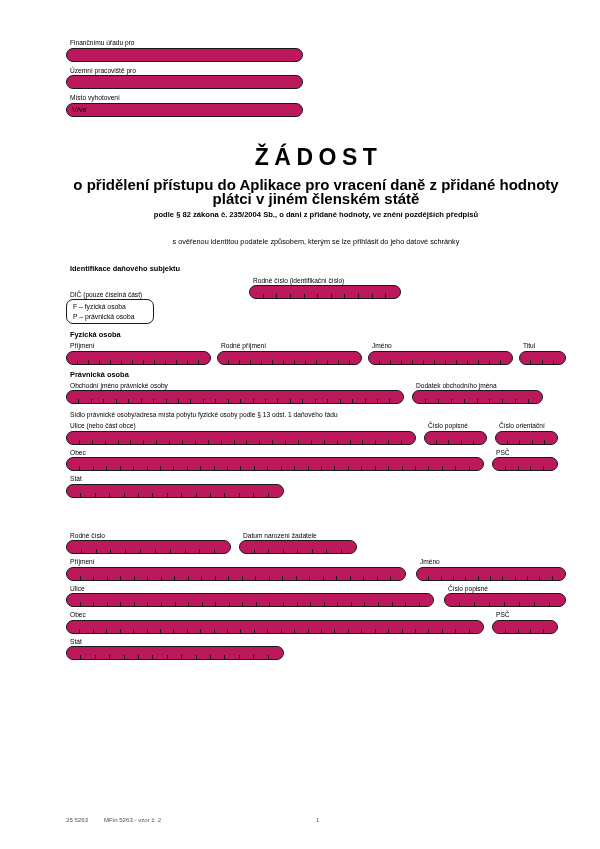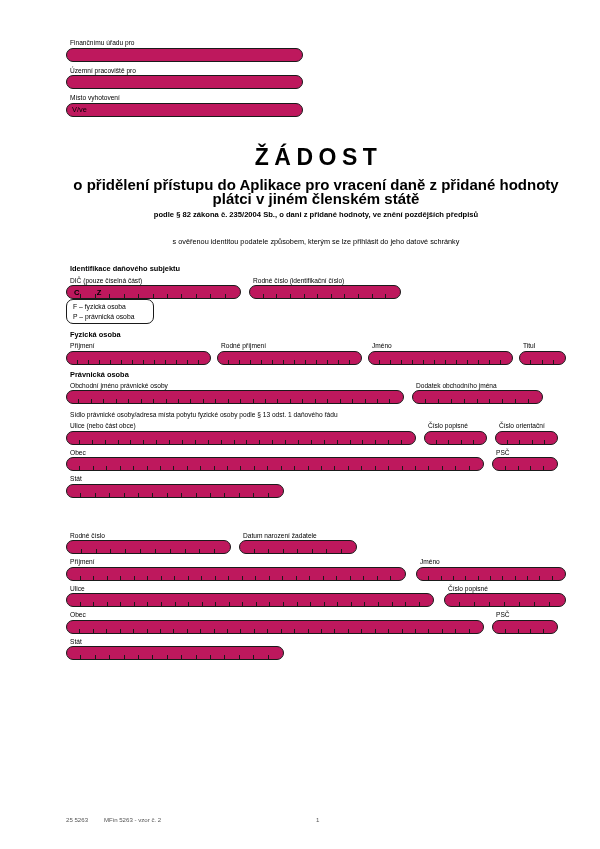--- a/index.html
+++ b/index.html
@@ -208,37 +208,20 @@
       <div class="title-sub2">podle § 82 zákona č. 235/2004 Sb., o dani z přidané hodnoty, ve znění pozdějších předpisů</div>
       <div class="note" style="margin-top:0;">s ověřenou identitou podatele způsobem, kterým se lze přihlásit do jeho datové schránky</div>
     </div>
 
     <div style="margin-top:17px;">
       <div class="sec-head">Identifikace daňového subjektu</div>
 
       <div class="row mt2">
         <div class="col" style="width:175px;">
           <div class="lbl">DIČ (pouze číselná část)</div>
-          <div class="fld" style="width:175px;">
-            <div class="combs">
-                <i></i>
-                <i></i>
-                <i></i>
-                <i></i>
-                <i></i>
-                <i></i>
-                <i></i>
-                <i></i>
-                <i></i>
-                <i></i>
-                <i></i>
-                <i></i>
-              </div>
-            <div class="val spread">C Z</div>
-          </div>
         </div>
         <div class="gap8"></div>
         <div class="col" style="width:152px;">
           <div class="lbl">Rodné číslo (identifikační číslo)</div>
           <div class="fld" style="width:152px;">
             <div class="combs">
                 <i></i>
                 <i></i>
                 <i></i>
                 <i></i>

